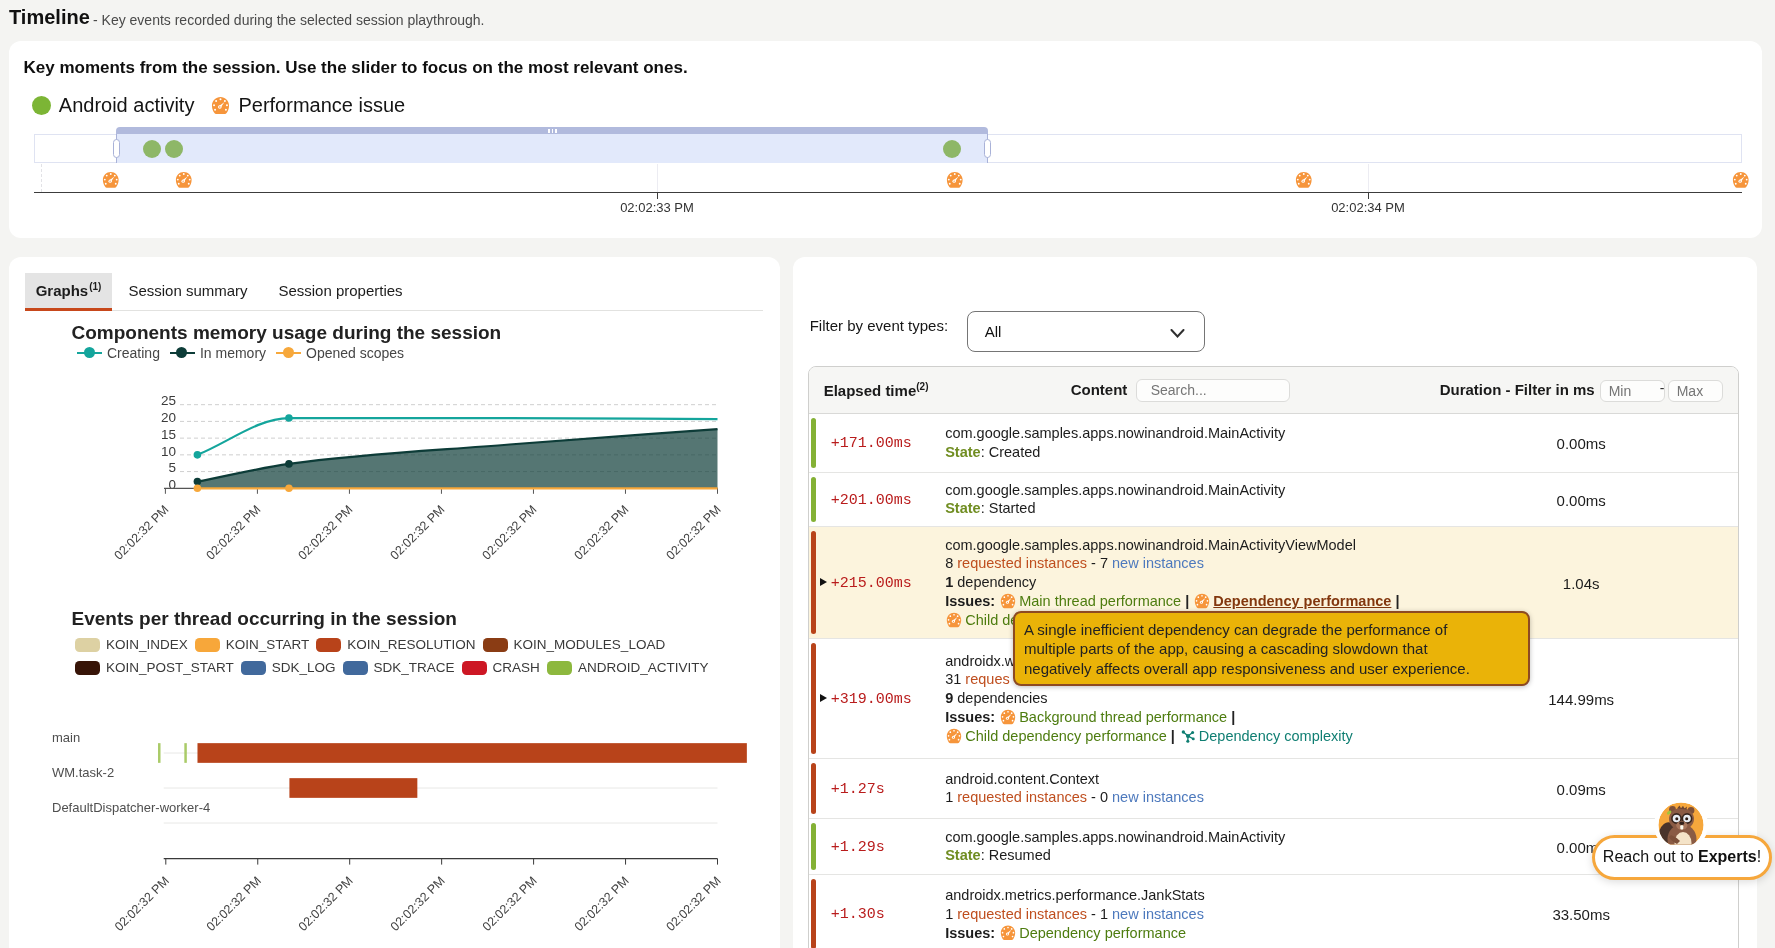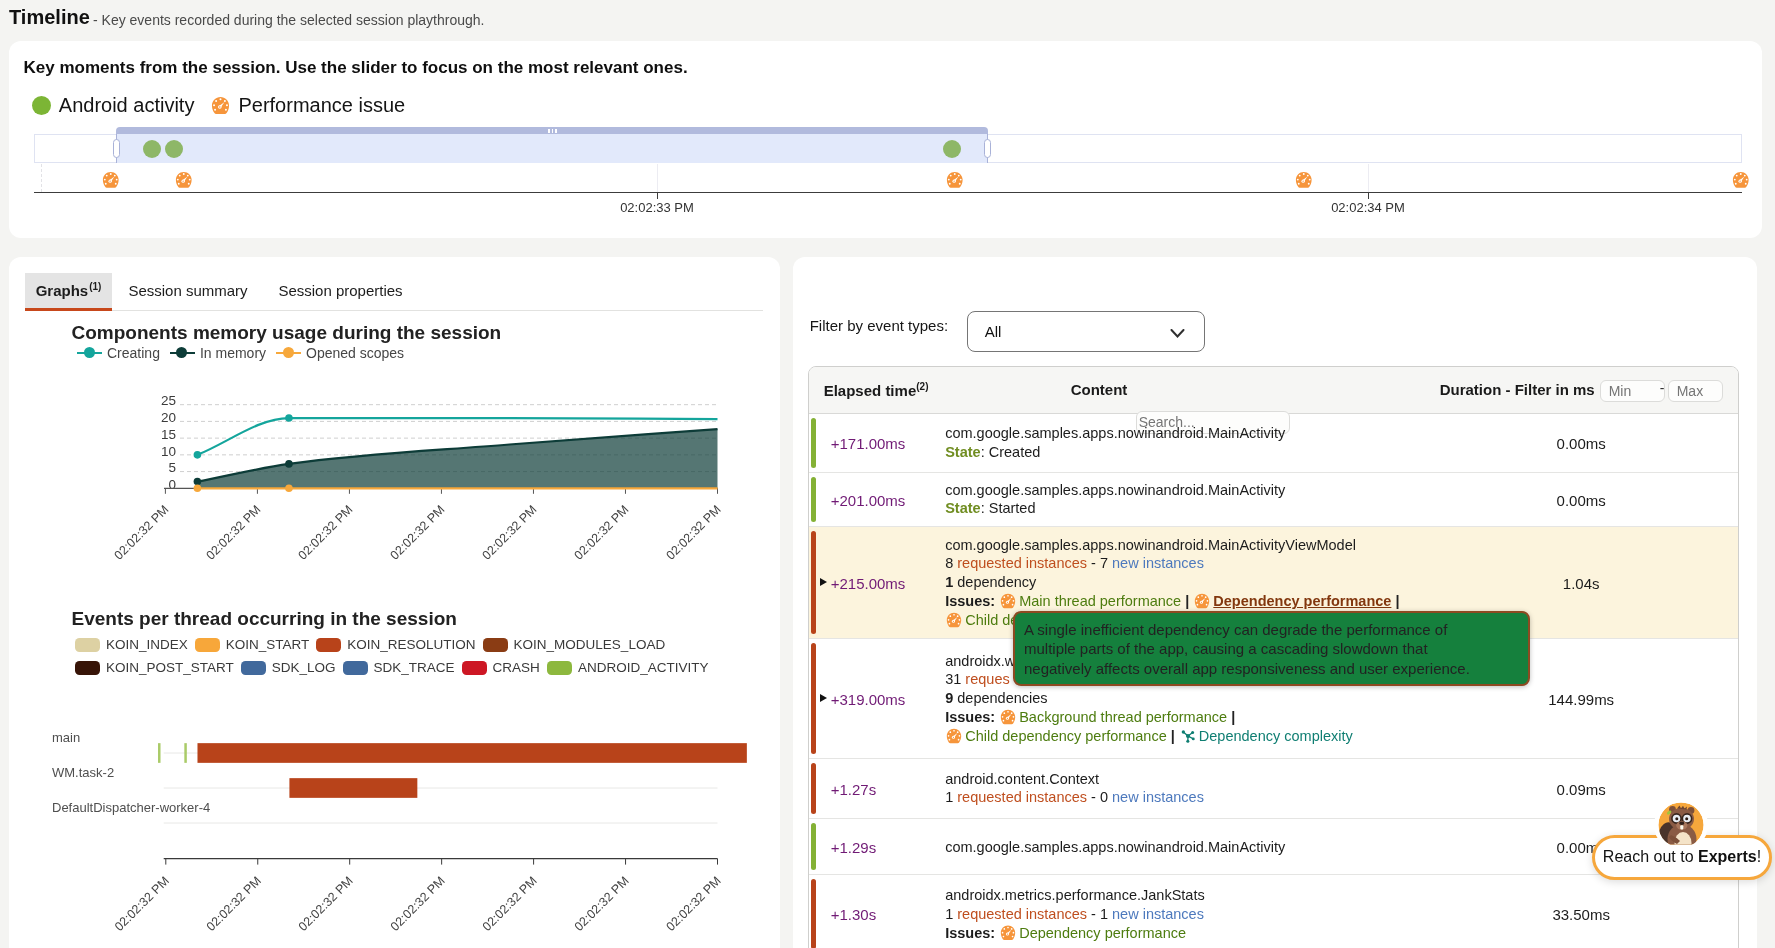--- a/index.html
+++ b/index.html
@@ -64,44 +64,44 @@
   .filter-label { position:absolute; left:16.7px; top:60px; font-size:15px; color:#161616; }
   .filter-select { position:absolute; left:173.7px; top:54px; width:238px; height:41px; border:1px solid #757575; border-radius:8px; background:#fff; display:flex; align-items:center; }
   .filter-select .val { font-size:15px; color:#111; margin-left:17px; }
   .filter-select svg { position:absolute; right:19px; top:17px; }
 
   .ev-table { position:absolute; left:14.7px; top:109px; width:931.5px; height:596px; border:1px solid #cfcfcd; border-radius:8px 8px 0 0; background:#fff; overflow:hidden; }
   .ev-head { position:relative; height:47px; background:#f6f6f4; border-bottom:1px solid #d9d9d7; }
   .ev-head .h-elapsed { position:absolute; left:15px; top:14px; font-size:15px; font-weight:700; color:#1a1a1a; }
   .ev-head .h-elapsed sup { font-size:10px; font-weight:700; }
   .ev-head .h-content { position:absolute; left:262px; top:14px; font-size:15px; font-weight:700; color:#1a1a1a; }
-  .ev-head .search { position:absolute; left:327px; top:11.5px; width:154px; height:23px; border:1px solid #dcdcda; border-radius:6px; background:#fdfdfc; font-size:14px; color:#ef4444; padding-left:2px; font-family:inherit;margin-top:32px; }
+  .ev-head .search { position:absolute; left:327px; top:11.5px; width:154px; height:23px; border:1px solid #dcdcda; border-radius:6px; background:#fdfdfc; font-size:14px; color:#ef4444; padding-left:14px; font-family:inherit; }
   .ev-head .h-duration { position:absolute; left:631px; top:14px; font-size:15px; font-weight:700; color:#1a1a1a; }
   .ev-head .minmax { position:absolute; top:13px; height:22px; border:1px solid #dcdcda; border-radius:6px; background:#fdfdfc; font-size:14px; color:#555; padding-left:8px; font-family:inherit; }
   .ev-head .dash { position:absolute; left:851px; top:13px; font-size:14px; color:#333; }
 
   .ev-row { position:absolute; left:0; width:100%; border-top:1px solid #e5e5e3; }
   .ev-row:first-of-type { border-top:none; }
   .ev-row .bar { position:absolute; left:2px; top:4px; bottom:4px; width:5px; border-radius:3px; }
   .ev-row .arrow { position:absolute; left:11.5px; top:50%; margin-top:-4.5px; width:0; height:0; border-left:7.5px solid #111; border-top:4.5px solid transparent; border-bottom:4.5px solid transparent; }
-  .ev-row .elapsed { position:absolute; left:22px; top:50%; transform:translateY(-50%); font-size:15px; color:#701a75; }
+  .ev-row .elapsed { position:absolute; left:22px; top:50%; transform:translateY(-50%); font-size:15px; color:#b91c1c;font-family:Liberation Mono, monospace; }
   .ev-row .content { position:absolute; left:136.5px; top:50%; transform:translateY(-50%); font-size:14.5px; line-height:18.8px; color:#1c1c1c; width:570px; }
   .ev-row .duration { position:absolute; left:712px; width:121px; top:50%; transform:translateY(-50%); font-size:15px; color:#1c1c1c; text-align:center; }
   .seg-state { color:#708d21; font-weight:700; }
   .seg-rust  { color:#bf4e1e; }
   .seg-blue  { color:#4d79bd; }
   .seg-b     { font-weight:700; }
   .seg-ilink { color:#4d7c0f; }
   .seg-istrong { color:#82370e; font-weight:700; text-decoration:underline; }
   .seg-teal  { color:#0f7e72; }
   .seg-sep   { color:#222; font-weight:700; }
   .icon-inline { display:inline-block; vertical-align:-3px; margin:0 3px 0 1px; }
 
   
-  .dep-tooltip { position:absolute; left:1013px; top:611px; width:517px; height:75px; background:#15803d; border:2px solid #8d4a22; border-radius:8px; padding:7px 52px 7px 9px; font-size:15px; line-height:19.3px; color:#222; box-shadow:0 1px 5px rgba(0,0,0,0.25); z-index:30; }
+  .dep-tooltip { position:absolute; left:1013px; top:611px; width:517px; height:75px; background:#eab308; border:2px solid #8d4a22; border-radius:8px; padding:7px 52px 7px 9px; font-size:15px; line-height:19.3px; color:#222; box-shadow:0 1px 5px rgba(0,0,0,0.25); z-index:30; }
 
   
   .experts-pill { position:absolute; left:1592px; top:834.7px; width:180px; height:45.2px; background:#fff; border:3.5px solid #f6a73c; border-radius:23px; z-index:40; display:flex; align-items:center; justify-content:center; font-size:16px; color:#111; box-shadow:0 2px 8px rgba(0,0,0,0.14); white-space:nowrap; }
   .experts-mascot { position:absolute; left:1653px; top:796.5px; z-index:41; }
 </style>
 </head>
 <body>
 
 <div class="page-header">
   <div class="page-title">Timeline</div>
@@ -502,20 +502,21 @@
             <div><span>android.content.Context</span></div>
             <div><span>1 </span><span class="seg-rust">requested instances</span><span> - 0 </span><span class="seg-blue">new instances</span></div>
           </div>
           <div class="duration">0.09ms</div>
         </div>
         <div class="ev-row" style="top: 451px; height: 56px;">
           <div class="bar" style="background: rgb(132, 177, 53);"></div>
           <div class="elapsed">+1.29s</div>
           <div class="content">
             <div><span>com.google.samples.apps.nowinandroid.MainActivity</span></div>
+            <div><span class="seg-state">State</span><span>: Resumed</span></div>
           </div>
           <div class="duration">0.00ms</div>
         </div>
         <div class="ev-row" style="top: 507px; height: 79px;">
           <div class="bar" style="background: rgb(184, 67, 26);"></div>
           <div class="elapsed">+1.30s</div>
           <div class="content">
             <div><span>androidx.metrics.performance.JankStats</span></div>
             <div><span>1 </span><span class="seg-rust">requested instances</span><span> - 1 </span><span class="seg-blue">new instances</span></div>
             <div><span class="seg-b">Issues: </span><svg width="16" height="16" viewBox="0 0 20 20" class="icon-inline">

